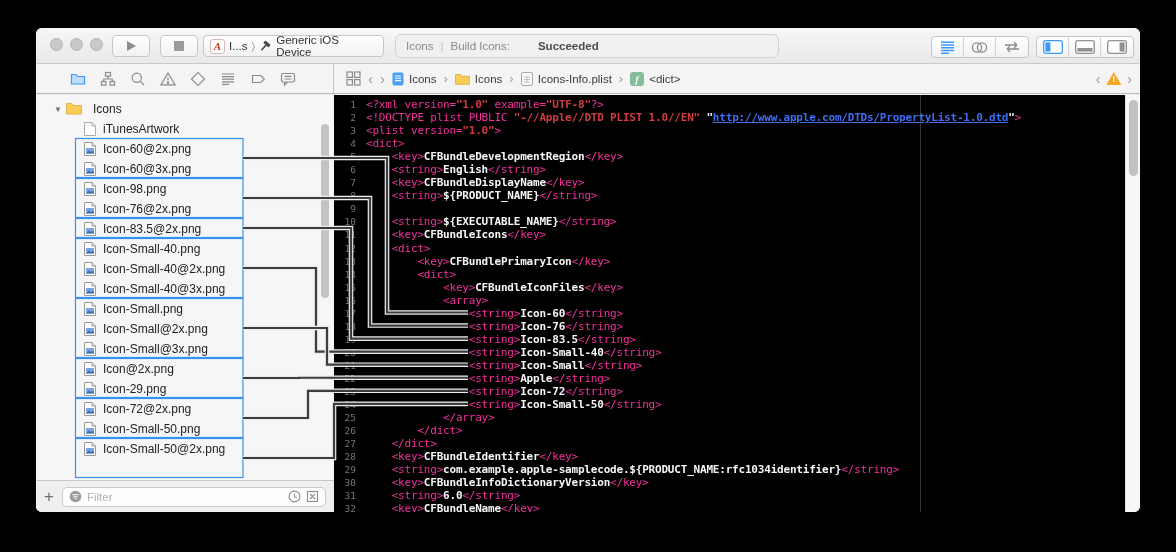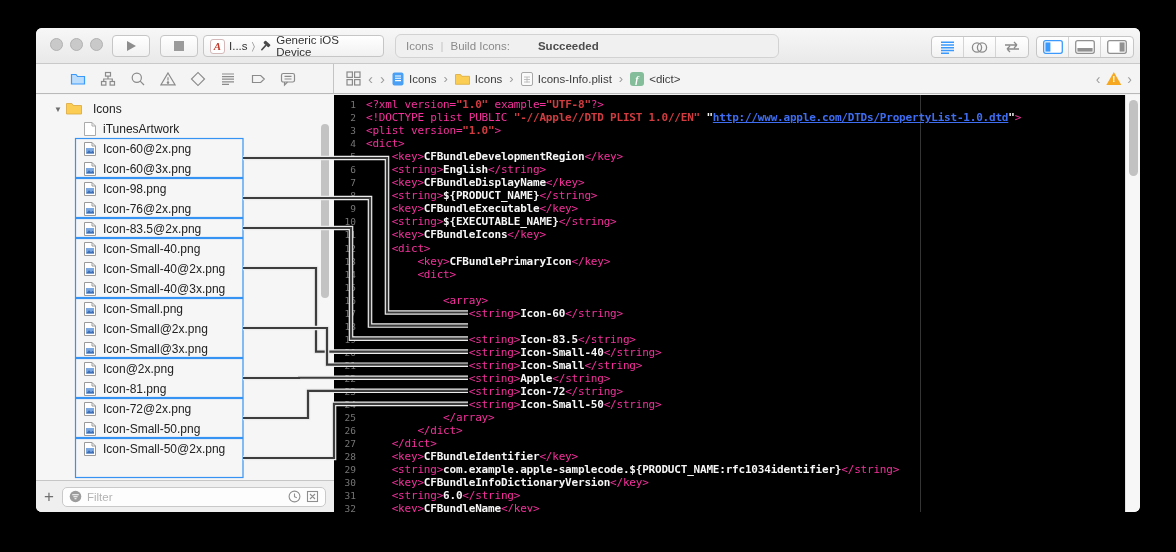--- a/index.html
+++ b/index.html
@@ -442,21 +442,21 @@
           </div>
           <div class="trow file">
             <span class="ficon">
               <svg width="12" height="14" viewBox="0 0 12 14">
                 <path d="M0.5 0.5 H8 L11.5 4 V13.5 H0.5 Z" fill="#fff" stroke="#9a9a9a"></path>
                 <path d="M8 0.5 V4 H11.5" fill="none" stroke="#9a9a9a"></path>
                 <rect x="2" y="6" width="8" height="5.5" fill="#7aa7e0"></rect>
                 <path d="M2 11.5 L5 8.2 L7 10.2 L8.6 8.8 L10 10.2 V11.5 Z" fill="#3f6fb5"></path>
               </svg>
             </span>
-            <span class="lbl">Icon-81.png</span>
+            <span class="lbl">Icon-29.png</span>
           </div>
           <div class="trow file">
             <span class="ficon">
               <svg width="12" height="14" viewBox="0 0 12 14">
                 <path d="M0.5 0.5 H8 L11.5 4 V13.5 H0.5 Z" fill="#fff" stroke="#9a9a9a"></path>
                 <path d="M8 0.5 V4 H11.5" fill="none" stroke="#9a9a9a"></path>
                 <rect x="2" y="6" width="8" height="5.5" fill="#7aa7e0"></rect>
                 <path d="M2 11.5 L5 8.2 L7 10.2 L8.6 8.8 L10 10.2 V11.5 Z" fill="#3f6fb5"></path>
               </svg>
             </span>
@@ -542,21 +542,20 @@
           <div class="cl">
             <span class="ln">7</span>
             <span class="lc"><span class="tk-t">    &lt;key&gt;</span><span class="tk-w">CFBundleDisplayName</span><span class="tk-t">&lt;/key&gt;</span></span>
           </div>
           <div class="cl">
             <span class="ln">8</span>
             <span class="lc"><span class="tk-t">    &lt;string&gt;</span><span class="tk-w">${PRODUCT_NAME}</span><span class="tk-t">&lt;/string&gt;</span></span>
           </div>
           <div class="cl">
             <span class="ln">9</span>
-            <span class="lc"><span class="tk-t">    &lt;key&gt;</span><span class="tk-w">CFBundleExecutable</span><span class="tk-t">&lt;/key&gt;</span></span>
           </div>
           <div class="cl">
             <span class="ln">10</span>
             <span class="lc"><span class="tk-t">    &lt;string&gt;</span><span class="tk-w">${EXECUTABLE_NAME}</span><span class="tk-t">&lt;/string&gt;</span></span>
           </div>
           <div class="cl">
             <span class="ln">11</span>
             <span class="lc"><span class="tk-t">    &lt;key&gt;</span><span class="tk-w">CFBundleIcons</span><span class="tk-t">&lt;/key&gt;</span></span>
           </div>
           <div class="cl">
@@ -566,31 +565,33 @@
           <div class="cl">
             <span class="ln">13</span>
             <span class="lc"><span class="tk-t">        &lt;key&gt;</span><span class="tk-w">CFBundlePrimaryIcon</span><span class="tk-t">&lt;/key&gt;</span></span>
           </div>
           <div class="cl">
             <span class="ln">14</span>
             <span class="lc"><span class="tk-t">        &lt;dict&gt;</span></span>
           </div>
           <div class="cl">
             <span class="ln">15</span>
+            <span class="lc"><span class="tk-t">            &lt;key&gt;</span><span class="tk-w">CFBundleIconFiles</span><span class="tk-t">&lt;/key&gt;</span></span>
           </div>
           <div class="cl">
             <span class="ln">16</span>
             <span class="lc"><span class="tk-t">            &lt;array&gt;</span></span>
           </div>
           <div class="cl">
             <span class="ln">17</span>
             <span class="lc"><span class="tk-t">                &lt;string&gt;</span><span class="tk-w">Icon-60</span><span class="tk-t">&lt;/string&gt;</span></span>
           </div>
           <div class="cl">
             <span class="ln">18</span>
+            <span class="lc"><span class="tk-t">                &lt;string&gt;</span><span class="tk-w">Icon-76</span><span class="tk-t">&lt;/string&gt;</span></span>
           </div>
           <div class="cl">
             <span class="ln">19</span>
             <span class="lc"><span class="tk-t">                &lt;string&gt;</span><span class="tk-w">Icon-83.5</span><span class="tk-t">&lt;/string&gt;</span></span>
           </div>
           <div class="cl">
             <span class="ln">20</span>
             <span class="lc"><span class="tk-t">                &lt;string&gt;</span><span class="tk-w">Icon-Small-40</span><span class="tk-t">&lt;/string&gt;</span></span>
           </div>
           <div class="cl">

